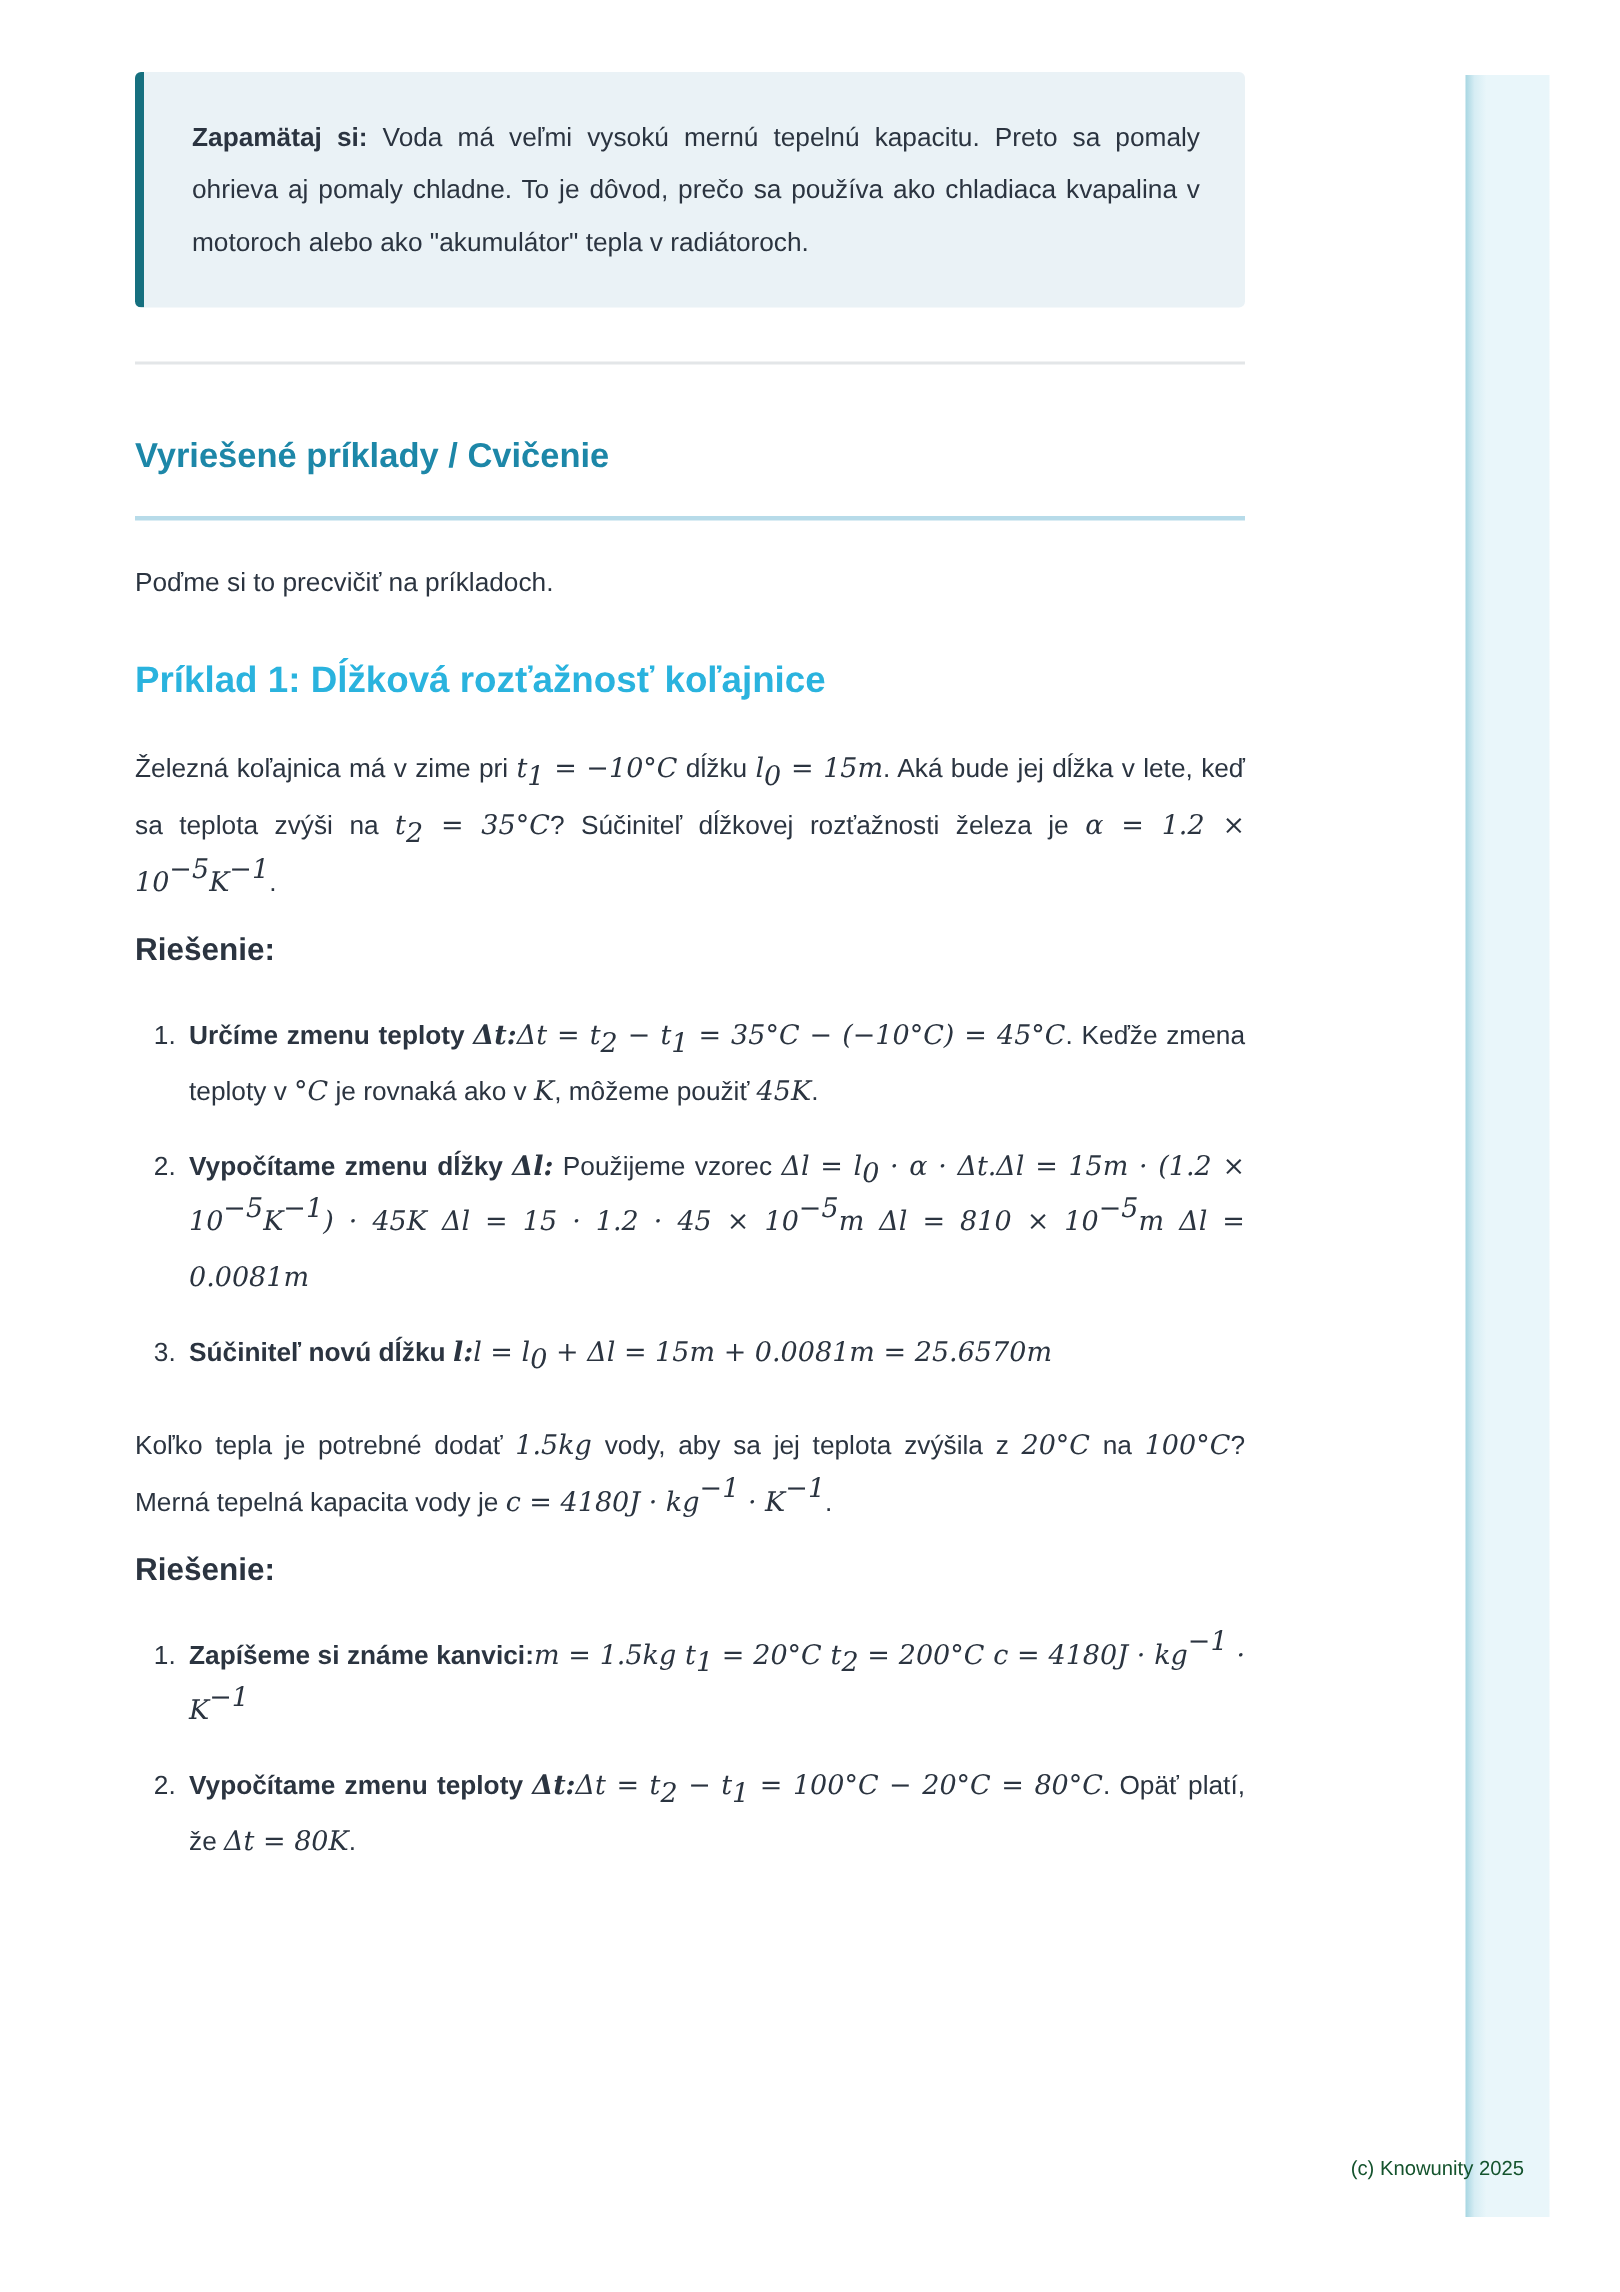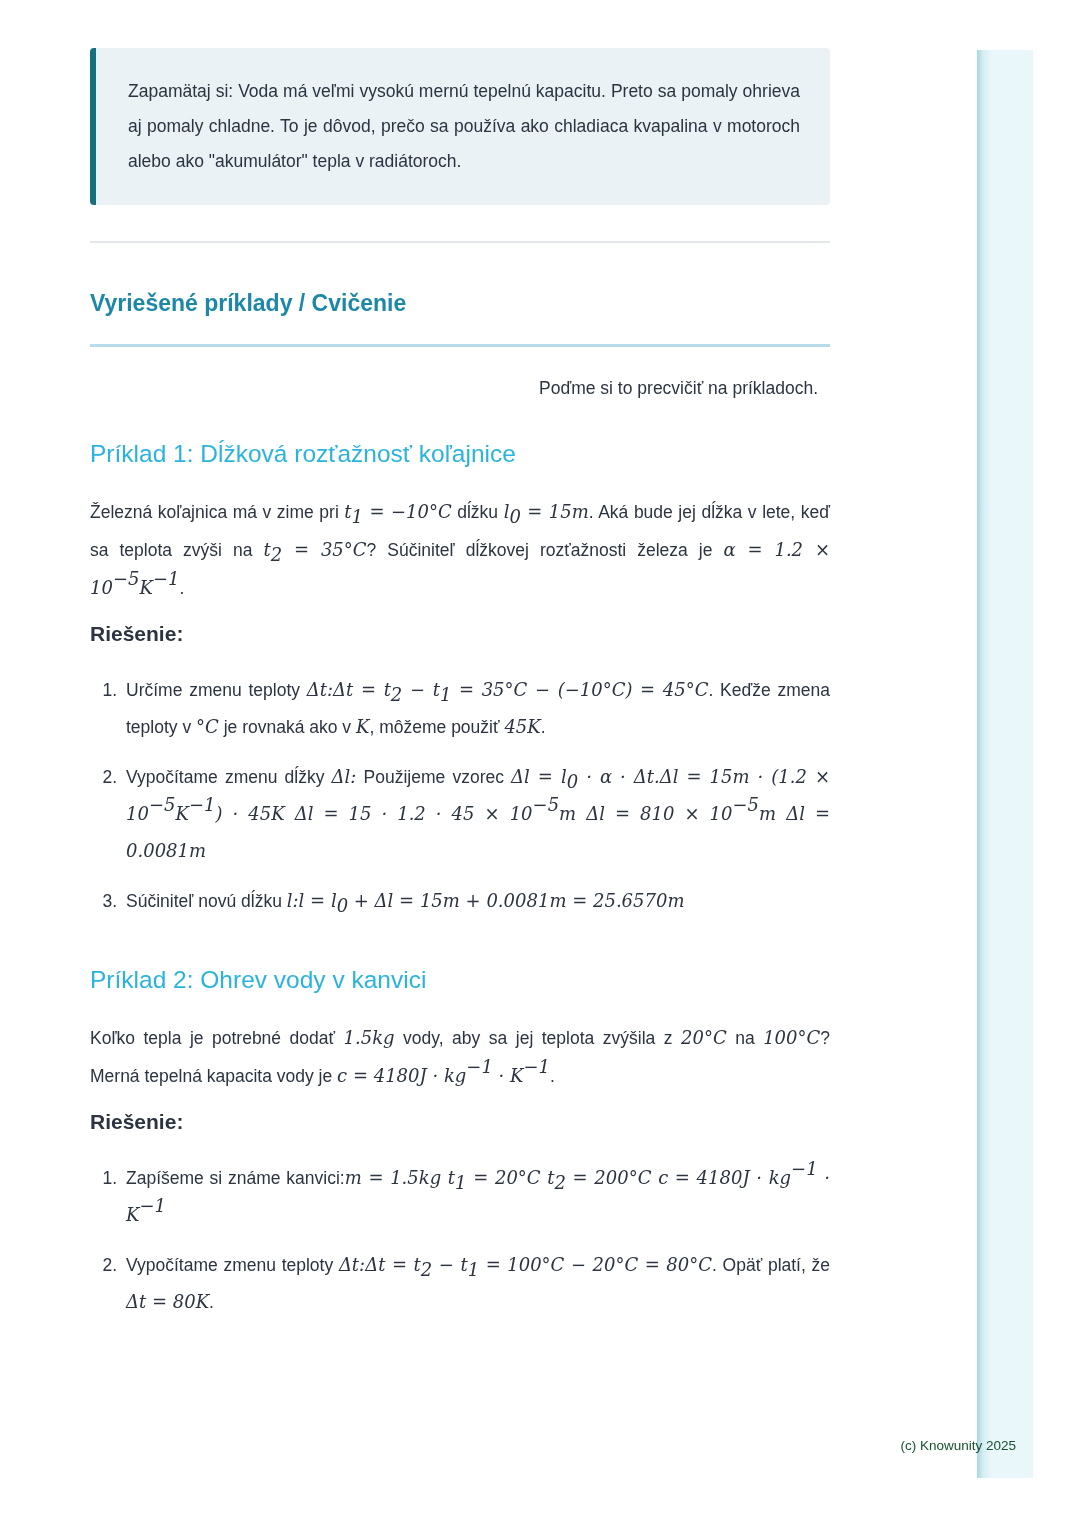--- a/index.html
+++ b/index.html
@@ -25,33 +25,33 @@
 
   .divider{margin-top:36px;height:2px;background:#e3e6e8;}
 
   h1{
     margin:40px 0 0;
     font-size:23px;line-height:41px;font-weight:700;
     color:#1d87a8;
     padding-bottom:20px;
     border-bottom:3px solid #b7dbe9;
   }
-  .lead{margin:27px 12px 0;font-size:17.5px;line-height:28px;text-align:right;}
+  .lead{margin:27px 0 0;font-size:17.5px;line-height:28px;}
 
-  h2{margin:36px 0 0;font-size:24.5px;line-height:31px;font-weight:400;color:#2ab3de;}
+  h2{margin:36px 0 0;font-size:24.5px;line-height:31px;font-weight:700;color:#2ab3de;}
   h2.second{margin-top:44px;}
 
   p.bodytext{margin:24px 0 0;font-size:17.5px;line-height:38px;text-align:justify;}
   p.label{margin:15px 0 0;font-size:21px;font-weight:700;}
 
   ol{margin:26px 0 0;padding-left:32px;}
   li{font-size:17.5px;line-height:37px;text-align:justify;margin-bottom:13px;padding-left:4px;}
 
   .m{font-family:"DejaVu Serif","Liberation Serif",serif;font-style:italic;font-size:18px;line-height:1;}
-  .b{font-weight:400;}
+  .b{font-weight:700;}
   sub,sup{font-size:68%;line-height:0;vertical-align:baseline;position:relative;}
   sub{top:0.3em;}
   sup{top:-0.5em;}
 
   .strip{
     position:absolute;left:977px;top:50px;width:56px;height:1428px;
     background:linear-gradient(90deg,#a7d6e2 0px,#d6edf4 6px,#e9f6fa 14px,#e9f6fa 100%);
     z-index:1;
   }
   .footer{
@@ -83,21 +83,20 @@
 
   <p class="label">Riešenie:</p>
 
   <ol>
     <li><span class="b">Určíme zmenu teploty </span><span class="b m">Δt:</span><span class="m">Δt = </span><span class="m">t</span><sub class="m">2</sub><span class="m"> − </span><span class="m">t</span><sub class="m">1</sub><span class="m"> = 35°C − (−10°C) = 45°C</span><span>. Keďže zmena teploty v </span><span class="m">°C</span><span> je rovnaká ako v </span><span class="m">K</span><span>, môžeme použiť </span><span class="m">45K</span><span>.</span></li>
     <li><span class="b">Vypočítame zmenu dĺžky </span><span class="b m">Δl:</span><span> Použijeme vzorec </span><span class="m">Δl = </span><span class="m">l</span><sub class="m">0</sub><span class="m"> · α · Δt.Δl = 15m · (1.2 × 10</span><sup class="m">−5</sup><span class="m">K</span><sup class="m">−1</sup><span class="m">) · 45K Δl = 15 · 1.2 · 45 × 10</span><sup class="m">−5</sup><span class="m">m Δl = 810 × 10</span><sup class="m">−5</sup><span class="m">m Δl = 0.0081m</span></li>
     <li><span class="b">Súčiniteľ novú dĺžku </span><span class="b m">l:</span><span class="m">l = </span><span class="m">l</span><sub class="m">0</sub><span class="m"> + Δl = 15m + 0.0081m = 25.6570m</span></li>
   </ol>
 
 
-  <h2 class="second">Príklad 2: Ohrev vody v kanvici</h2>
 
   <p class="bodytext"><span>Koľko tepla je potrebné dodať </span><span class="m">1.5kg</span><span> vody, aby sa jej teplota zvýšila z </span><span class="m">20°C</span><span> na </span><span class="m">100°C</span><span>? Merná tepelná kapacita vody je </span><span class="m">c</span><span class="m"> = 4180J · kg</span><sup class="m">−1</sup><span class="m"> · K</span><sup class="m">−1</sup><span>.</span></p>
 
   <p class="label">Riešenie:</p>
 
   <ol>
     <li><span class="b">Zapíšeme si známe kanvici:</span><span class="m">m = 1.5kg </span><span class="m">t</span><sub class="m">1</sub><span class="m"> = 20°C </span><span class="m">t</span><sub class="m">2</sub><span class="m"> = 200°C </span><span class="m">c = 4180J · kg</span><sup class="m">−1</sup><span class="m"> · K</span><sup class="m">−1</sup></li>
     <li><span class="b">Vypočítame zmenu teploty </span><span class="b m">Δt:</span><span class="m">Δt = </span><span class="m">t</span><sub class="m">2</sub><span class="m"> − </span><span class="m">t</span><sub class="m">1</sub><span class="m"> = 100°C − 20°C = 80°C</span><span>. Opäť platí, že </span><span class="m">Δt = 80K</span><span>.</span></li>
   </ol>
 

